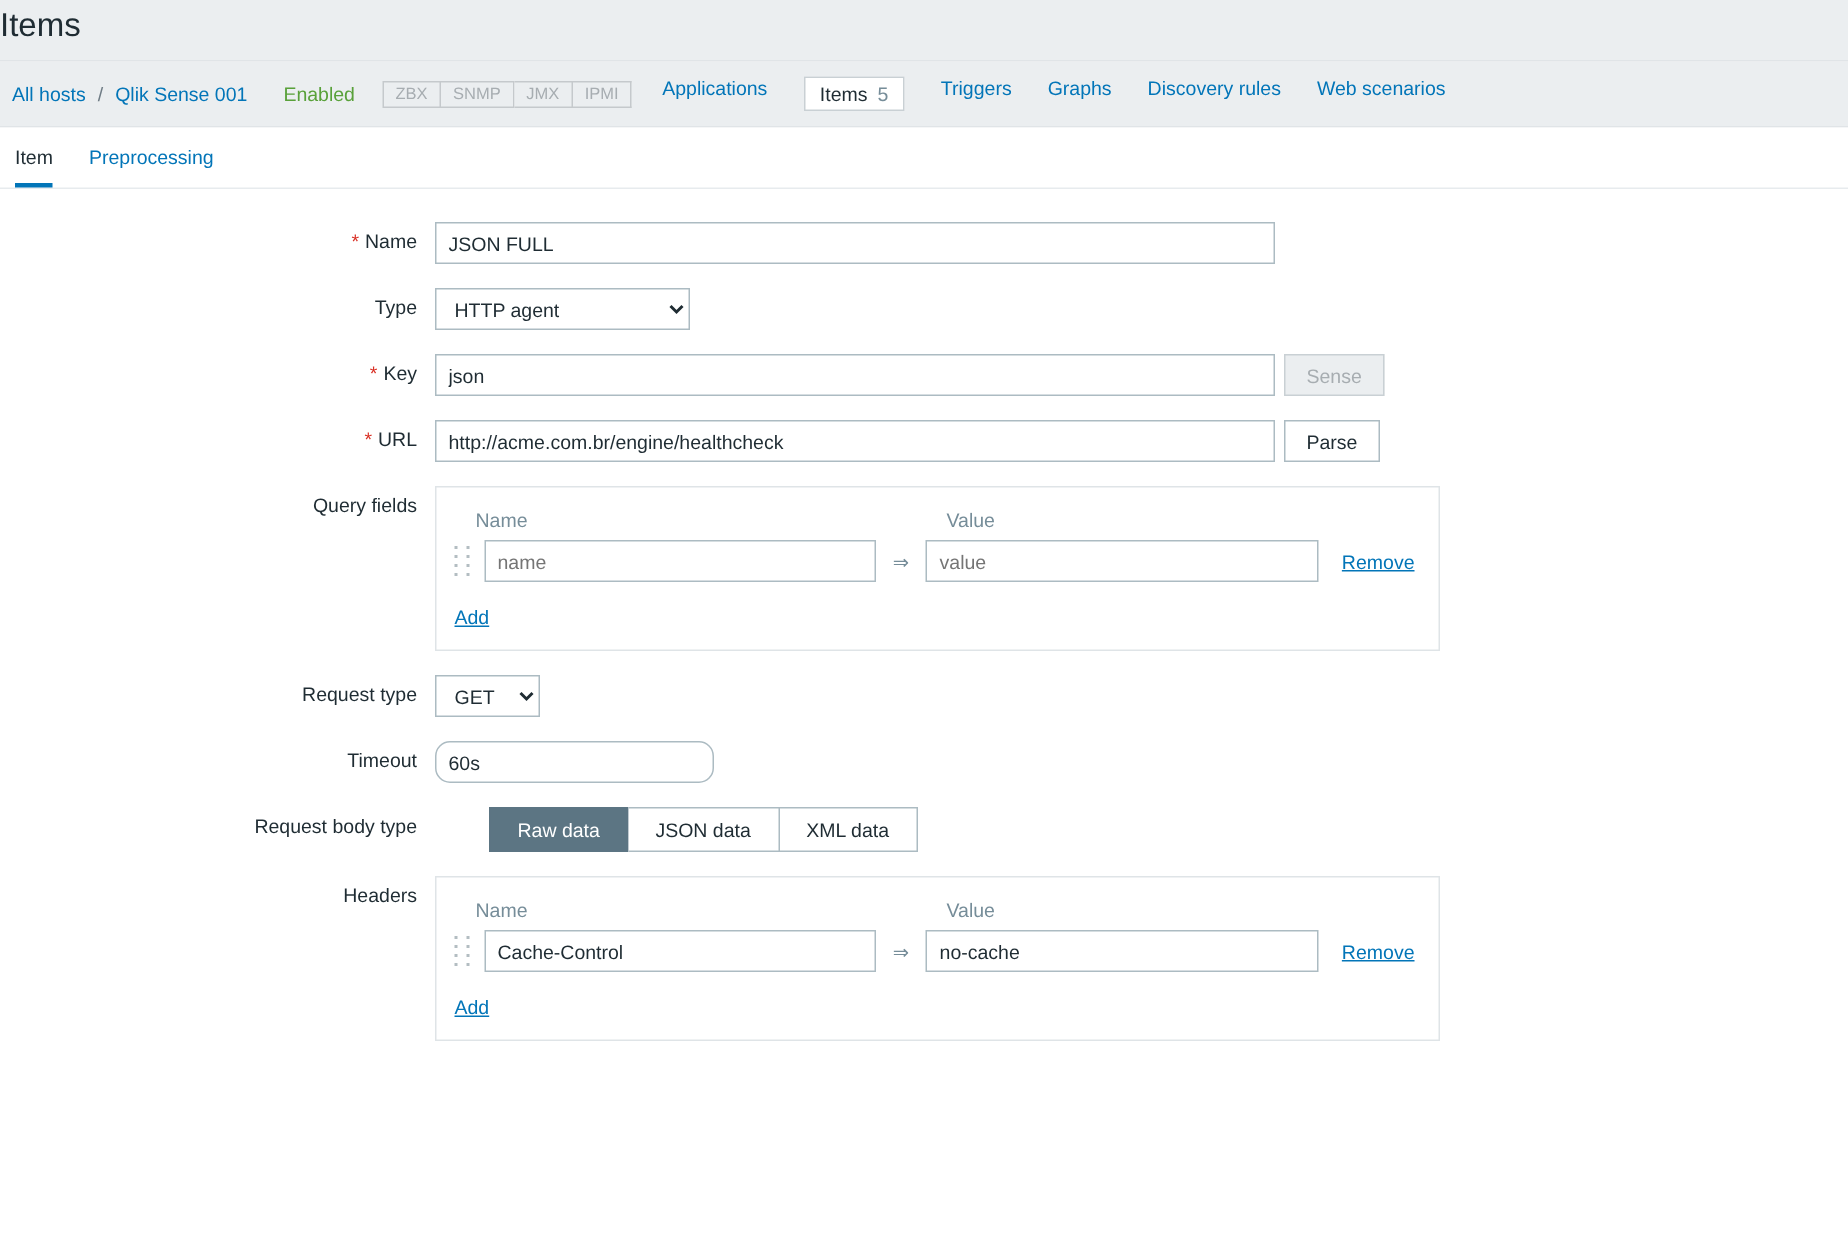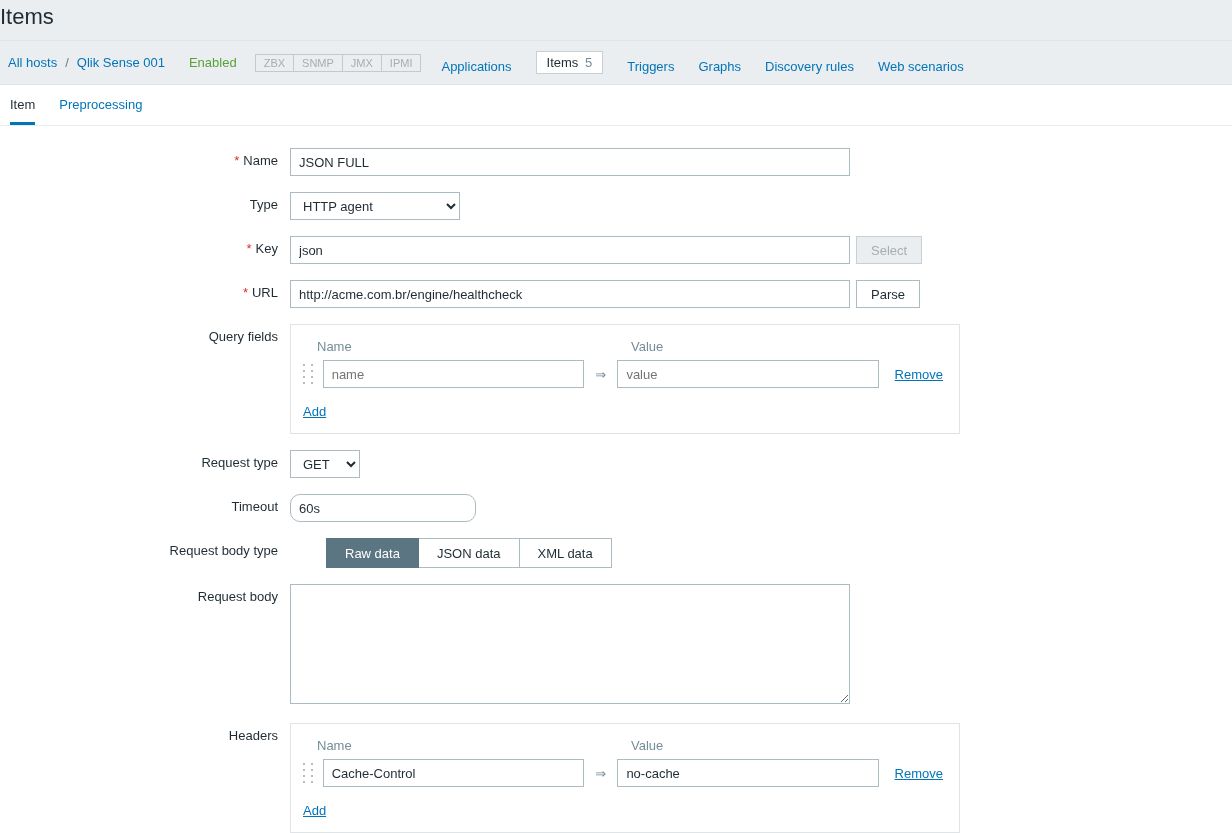--- a/index.html
+++ b/index.html
@@ -37,21 +37,21 @@
 .subnav .status-enabled { color: #59a13a; }
 .interfaces { display: flex; align-items: flex-end; }
 .interfaces span {
   border: 1px solid #c5c9cc;
   padding: 2px 8px;
   color: #a7adb1;
   font-size: 11px;
   background: #ebeef0;
 }
 .interfaces span + span { border-left: none; }
-.menu-links { display: flex; gap: 24px; align-items: flex-end; margin-left: 8px; }
+.menu-links { display: flex; gap: 24px; align-items: flex-start; margin-left: 8px; }
 .menu-links .menu-item { color: #0275b8; text-decoration: none; cursor: pointer; }
 .menu-item-active {
   background: #fff;
   border: 1px solid #c9d0d4;
   padding: 3px 10px;
   color: #1f2c33 !important;
   cursor: default;
 }
 .menu-item-active .count { color: #768d99; margin-left: 3px; }
 
@@ -213,21 +213,21 @@
       <select class="w170">
         <option>HTTP agent</option>
       </select>
     </div>
   </div>
 
   <div class="form-row">
     <div class="form-label"><span class="req">*</span><span>Key</span></div>
     <div class="form-field" style="display:flex; gap:6px;">
       <input type="text" class="w560" value="json" style="">
-      <button class="btn btn-disabled">Select</button>
+      <button class="btn btn-disabled">Sense</button>
     </div>
   </div>
 
   <div class="form-row">
     <div class="form-label"><span class="req">*</span><span>URL</span></div>
     <div class="form-field" style="display:flex; gap:6px;">
       <input type="text" class="w560" value="http://acme.com.br/engine/healthcheck" style="">
       <button class="btn">Parse</button>
     </div>
   </div>
@@ -289,26 +289,20 @@
     <div class="form-label"><span>Request body type</span></div>
     <div class="form-field">
       <div class="seg">
         <button class="active">Raw data</button>
         <button>JSON data</button>
         <button>XML data</button>
       </div>
     </div>
   </div>
 
-  <div class="form-row">
-    <div class="form-label"><span>Request body</span></div>
-    <div class="form-field">
-      <textarea style="width: 560px; height: 120px;"></textarea>
-    </div>
-  </div>
 
   <div class="form-row">
     <div class="form-label"><span>Headers</span></div>
     <div class="form-field">
       <div class="fieldset">
         <div class="kv-head">
           <div class="hname">Name</div>
           <div class="hval">Value</div>
         </div>
         <div class="kv-row">

